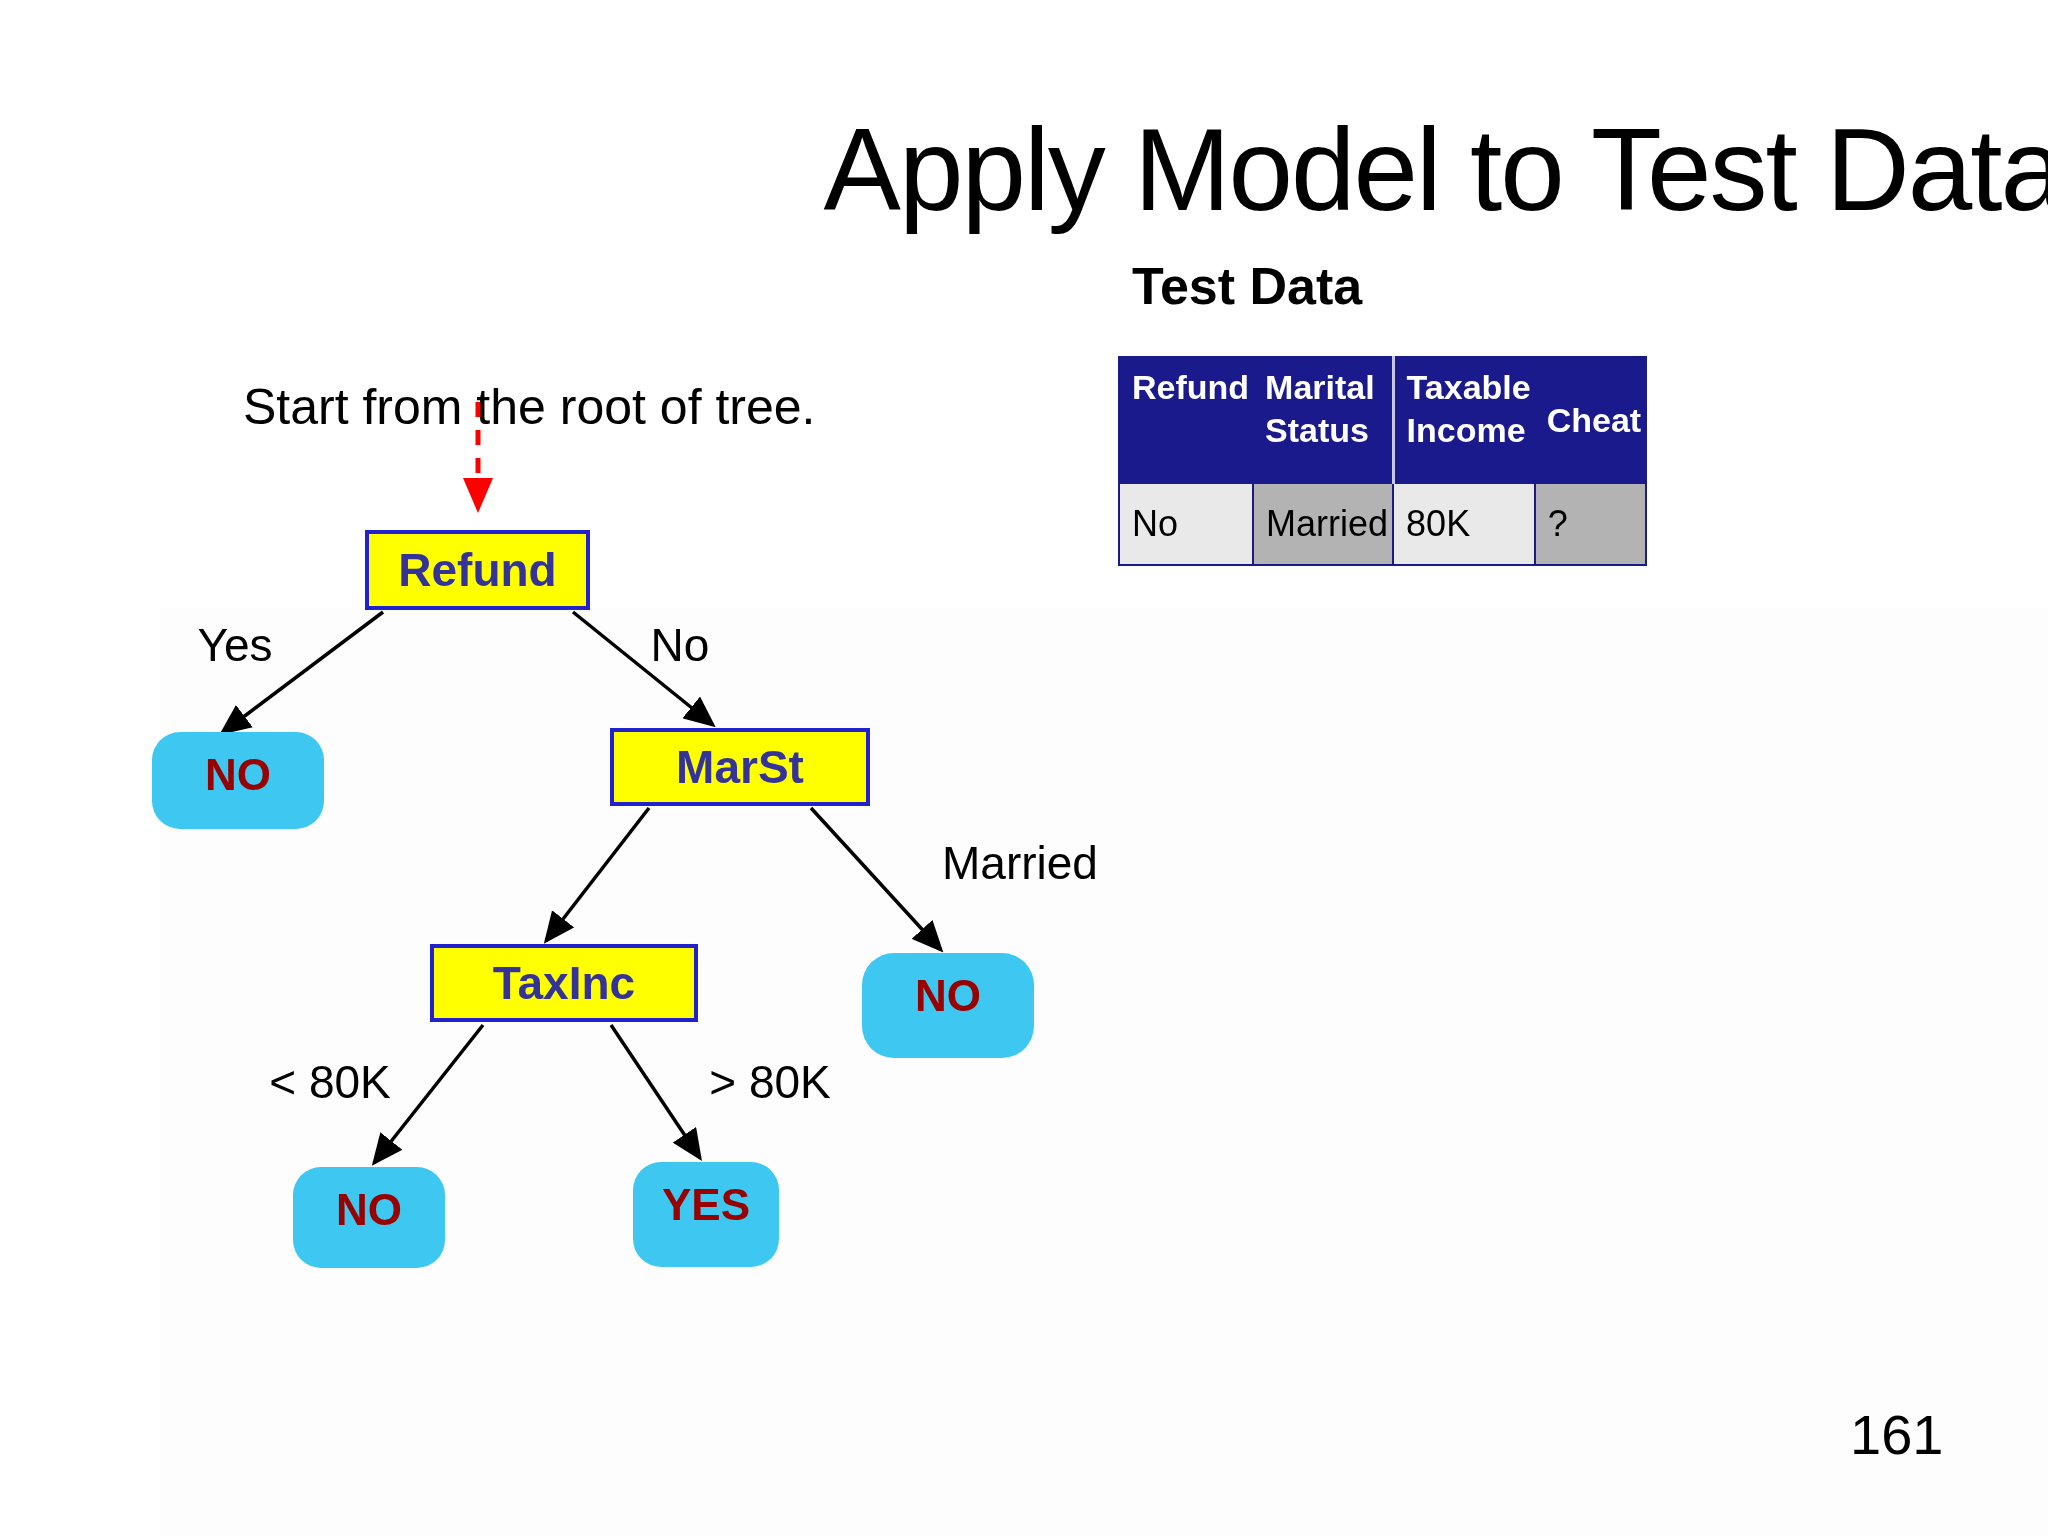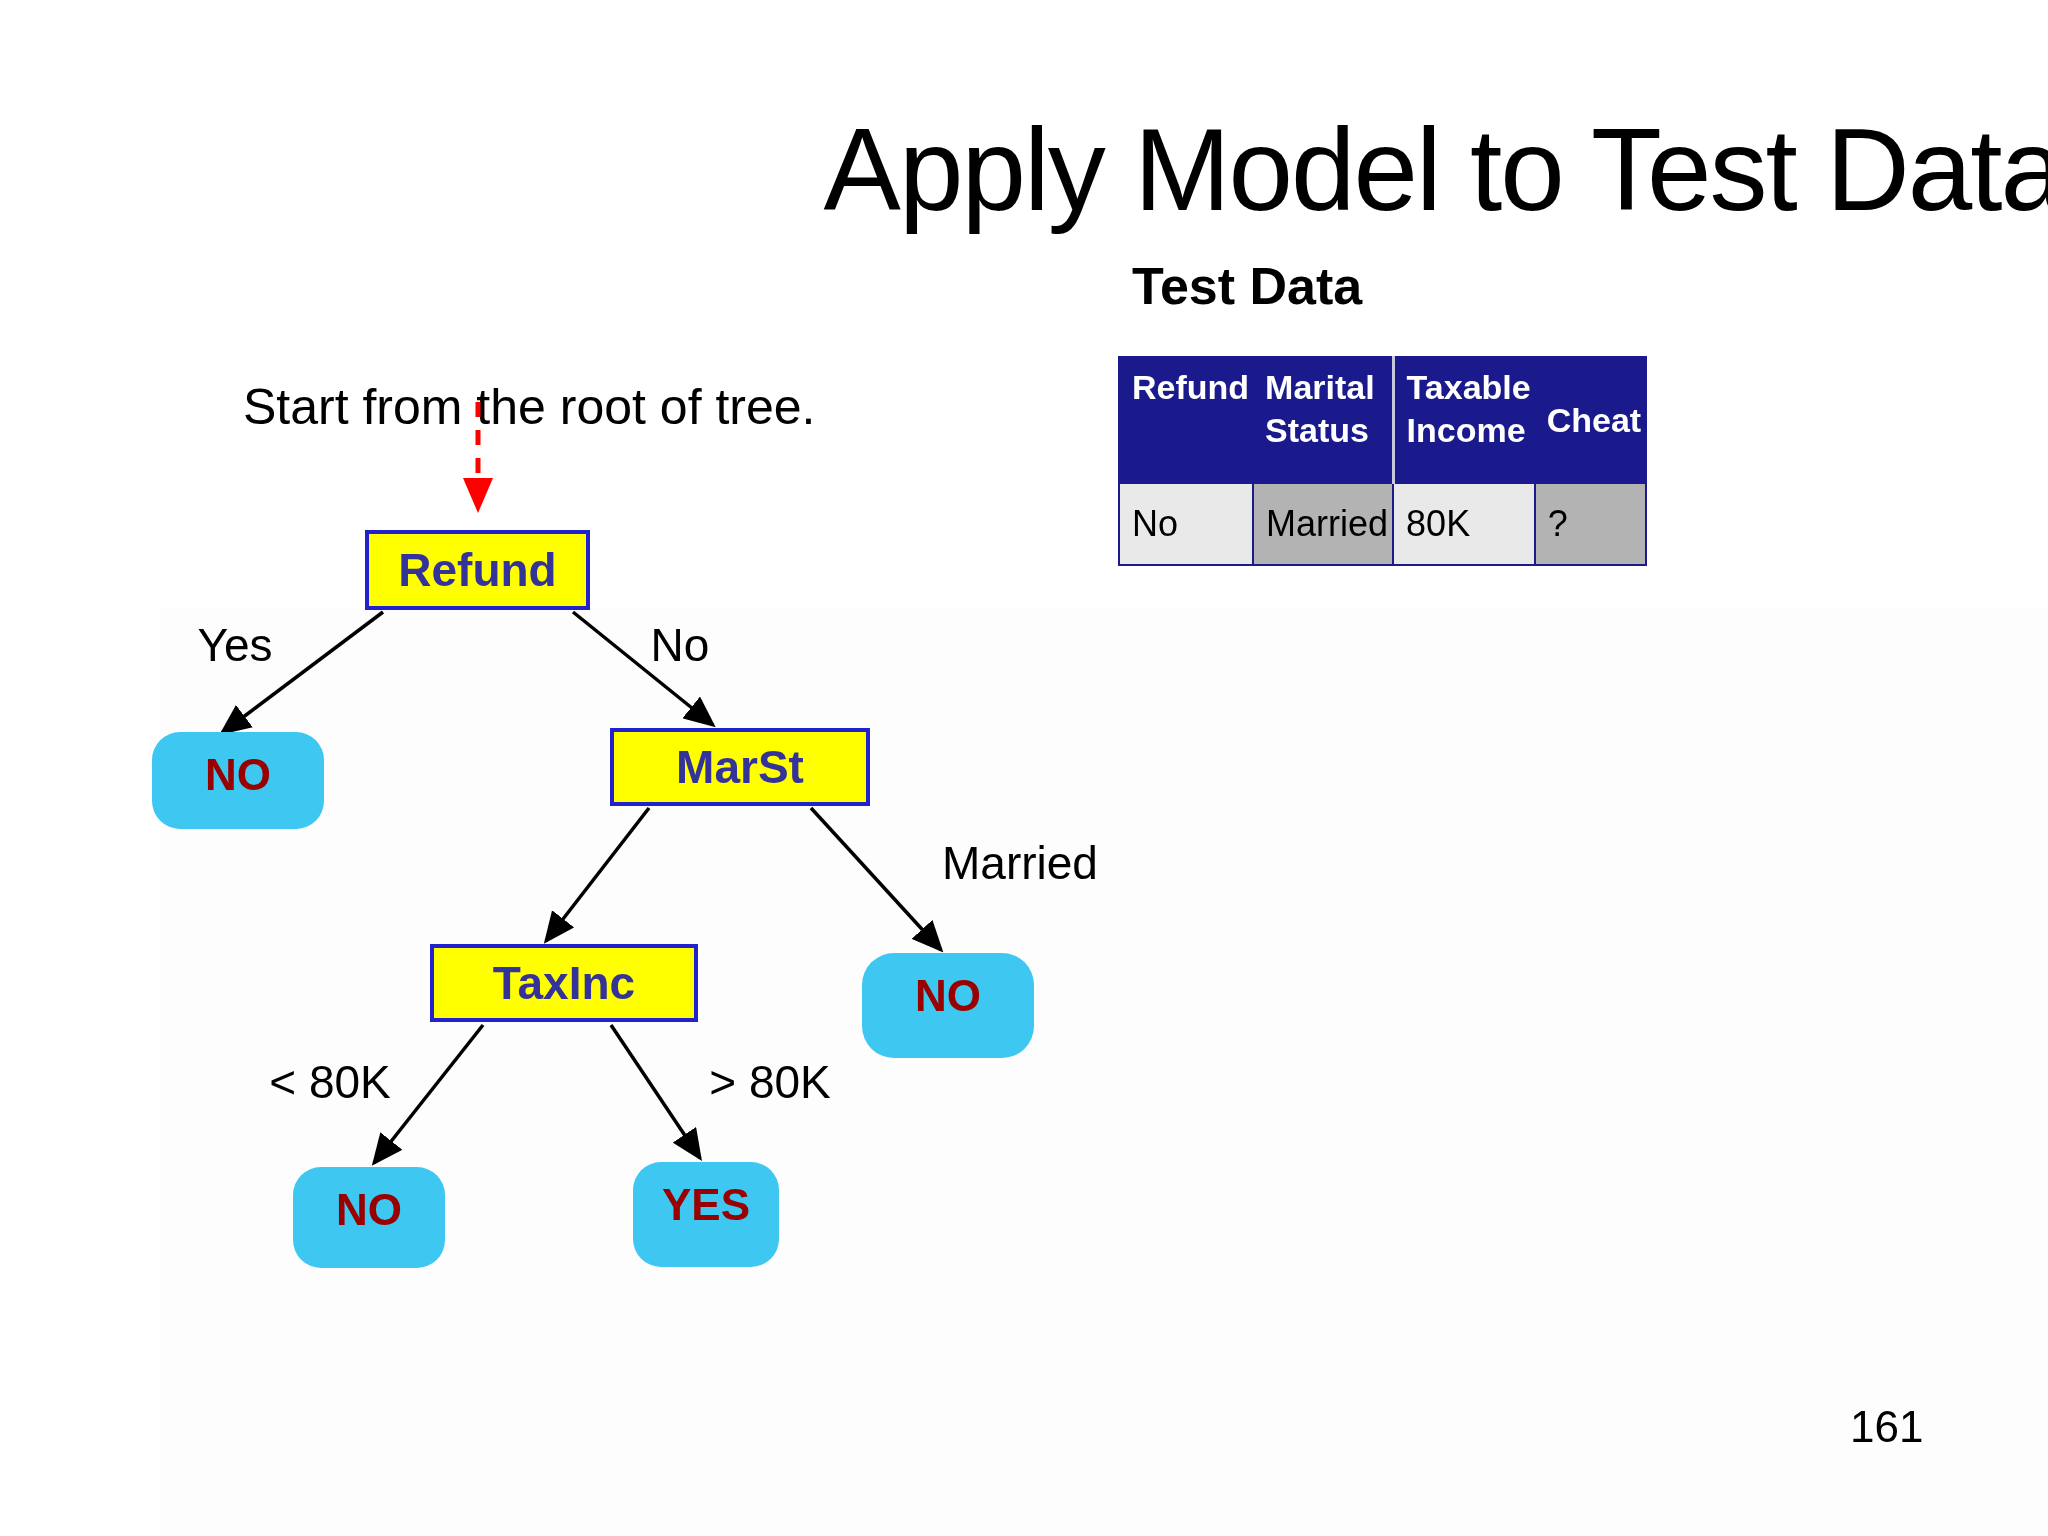--- a/index.html
+++ b/index.html
@@ -73,21 +73,21 @@
   table.testdata td{
     border:2px solid #1A1A8C;
     font-size:36px;color:#000;
     text-align:left;vertical-align:middle;
     padding:4px 2px 4px 12px;
   }
   td.cell-light{background:#E9E9E9;}
   td.cell-dark{background:#B3B3B3;}
   .page-number{
     position:absolute;left:1850px;top:1402px;
-    font-size:44px;color:#000;
+    font-size:56px;color:#000;
   }
 </style>
 </head>
 <body>
 
 <div class="slide">
 
   <div class="bg-tint"></div>
 
   <h1 class="title">Apply Model to Test Data</h1>

